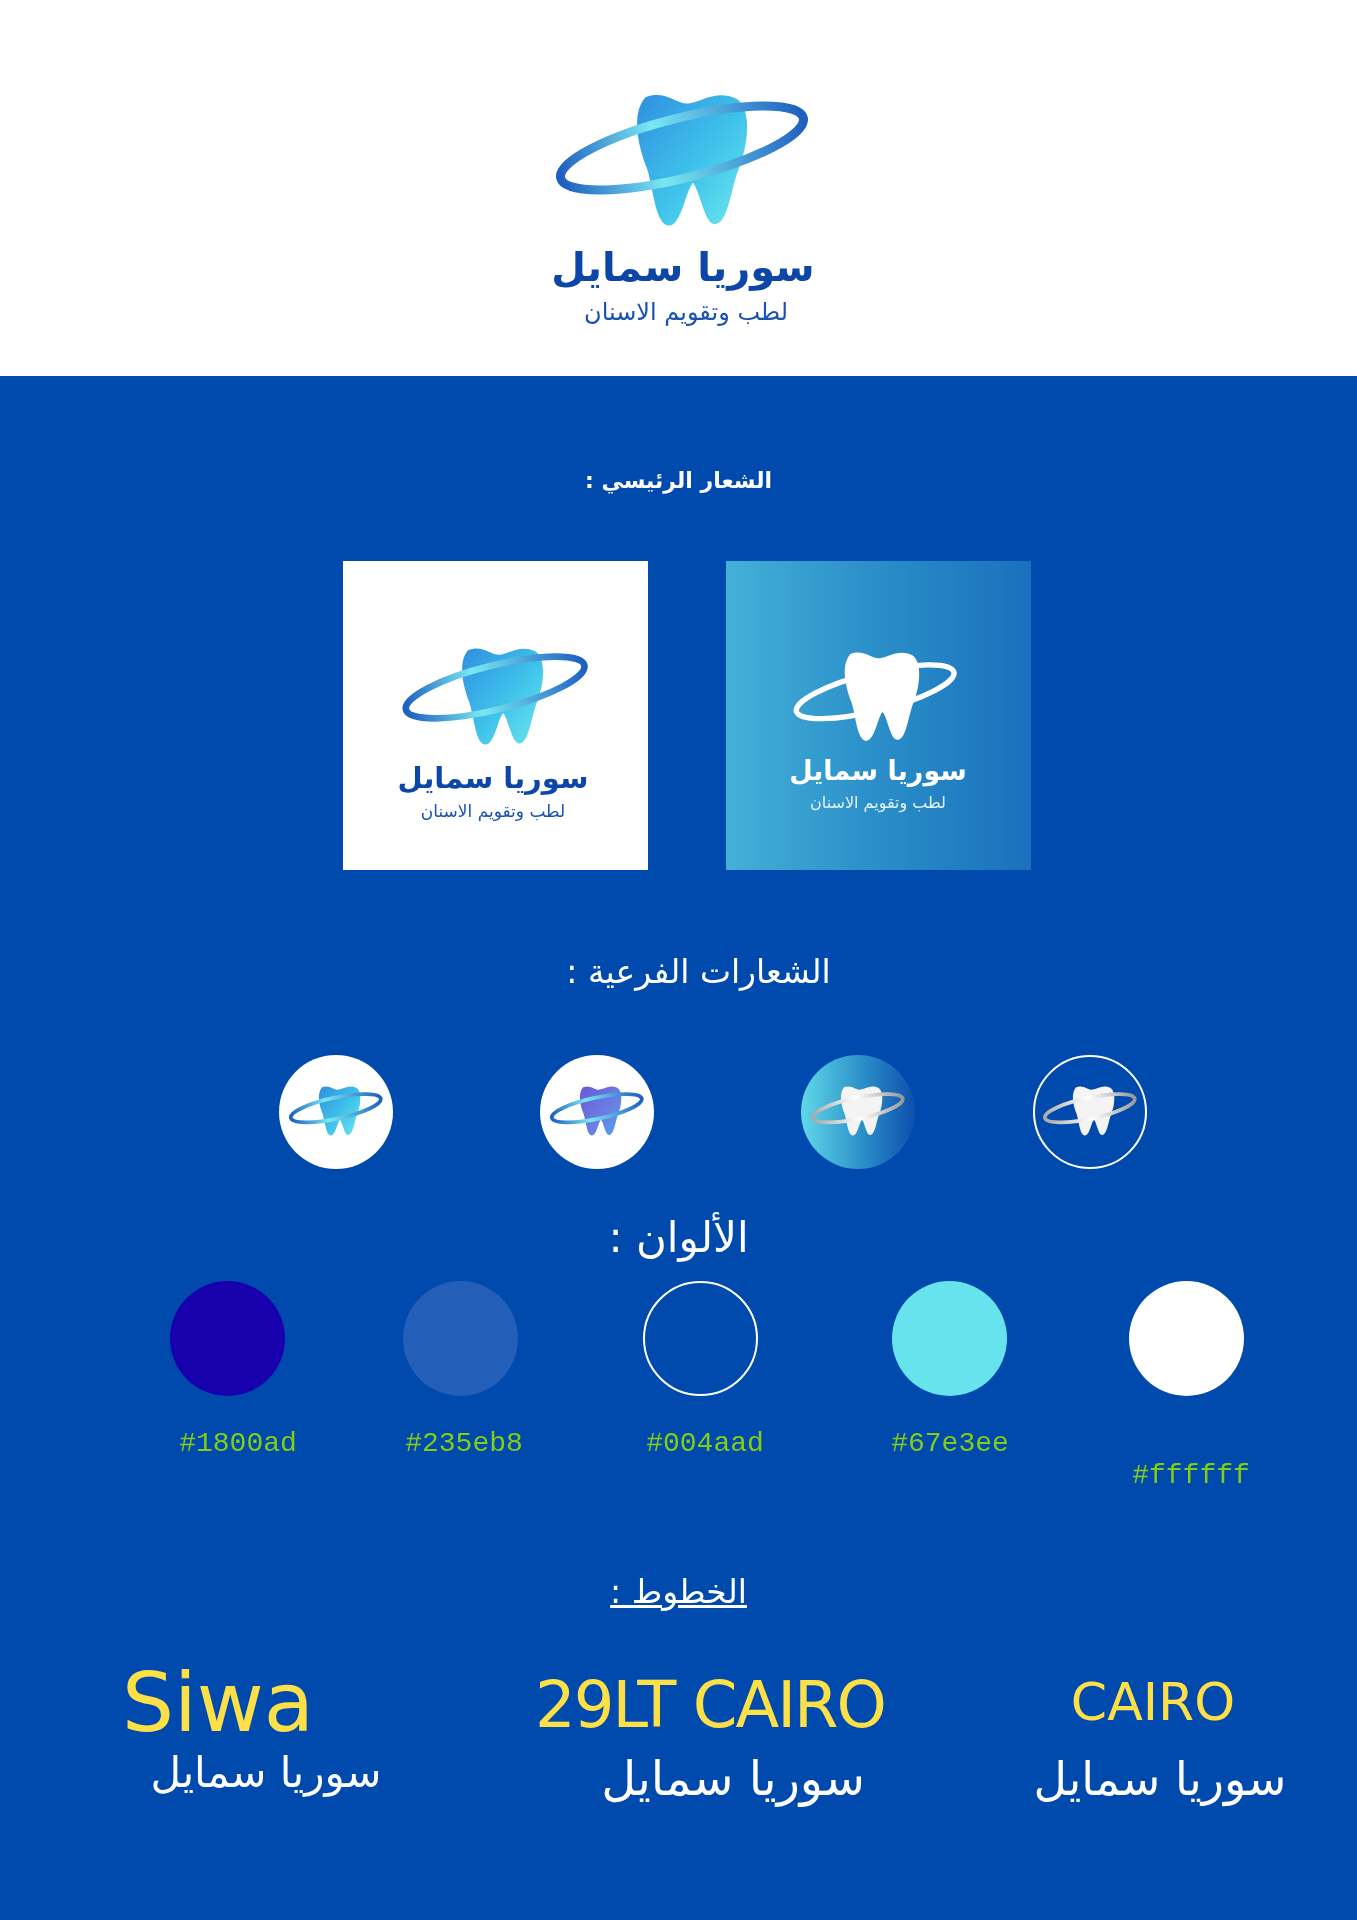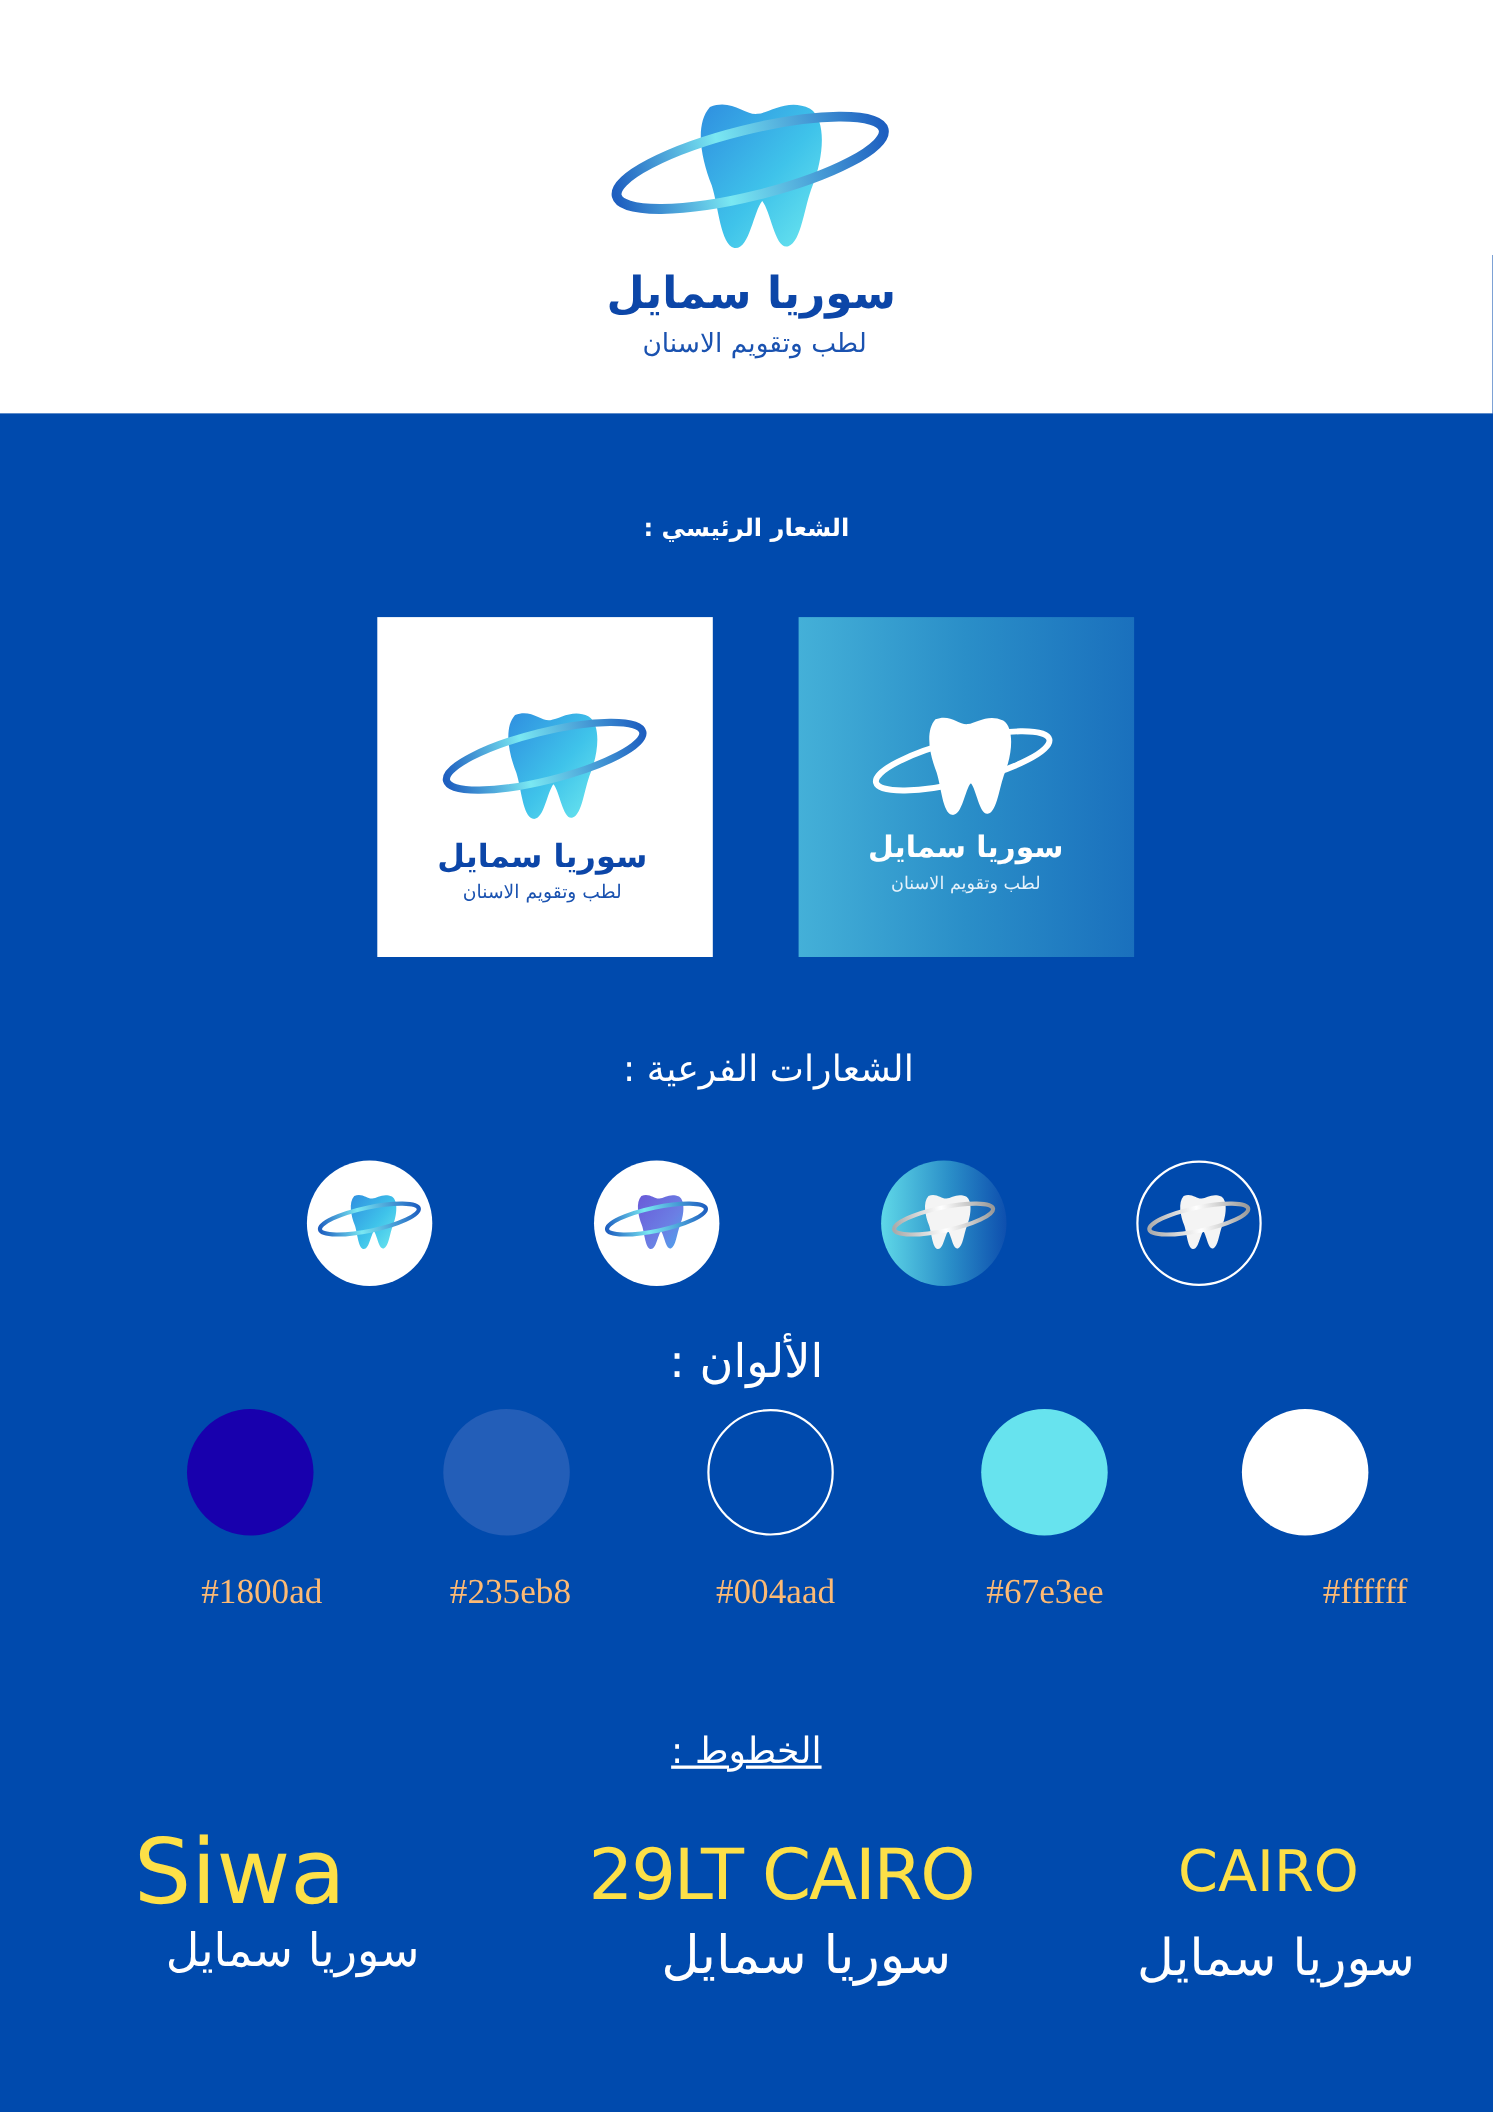--- a/index.html
+++ b/index.html
@@ -20,21 +20,21 @@
   .box-white { left: 343px; top: 561px; background: #ffffff; }
   .box-grad { left: 726px; top: 561px; background: linear-gradient(90deg, #44b0d8 0%, #2a8ec8 50%, #1a70bd 100%); }
 
   .sub-circle { position: absolute; width: 114px; height: 114px; border-radius: 50%; top: 1055px; display: flex; align-items: center; justify-content: center; }
   .sc1 { left: 279px; background: #ffffff; }
   .sc2 { left: 540px; background: #ffffff; }
   .sc3 { left: 801px; background: linear-gradient(90deg, #5fd8e8 0%, #2a8ec8 55%, #0e4fae 100%); }
   .sc4 { left: 1033px; background: transparent; border: 2px solid #ffffff; }
 
   .swatch { position: absolute; width: 115px; height: 115px; border-radius: 50%; top: 1281px; }
-  .swatch-label { position: absolute; top: 1428px; color: #fdba74; font-family: Liberation Serif, serif; font-size: 32px; white-space: nowrap; transform: translateX(-50%); }
+  .swatch-label { position: absolute; top: 1428px; color: #84cc16; font-family: Liberation Mono, monospace; font-size: 28px; white-space: nowrap; transform: translateX(-50%); }
 
   .font-sample-latin { position: absolute; color: #fde047; white-space: nowrap; transform: translateX(-50%); font-family: "DejaVu Sans", sans-serif; }
   .font-sample-ar { position: absolute; color: #ffffff; white-space: nowrap; direction: rtl; transform: translateX(-50%); font-family: "DejaVu Sans", sans-serif; }
 </style>
 </head>
 <body>
 
 <svg width="0" height="0" style="position:absolute">
   <defs>
     <linearGradient id="toothGrad" x1="0" y1="0" x2="1" y2="1">
@@ -128,21 +128,21 @@
 <div class="swatch" style="left:170px; background:#1800ad;"></div>
 <div class="swatch" style="left:403px; background:#235eb8;"></div>
 <div class="swatch" style="left:643px; background:#004aad; border:2px solid #ffffff;"></div>
 <div class="swatch" style="left:892px; background:#67e3ee;"></div>
 <div class="swatch" style="left:1129px; background:#ffffff;"></div>
 
 <div class="swatch-label" style="left:238px;">#1800ad</div>
 <div class="swatch-label" style="left:464px;">#235eb8</div>
 <div class="swatch-label" style="left:705px;">#004aad</div>
 <div class="swatch-label" style="left:950px;">#67e3ee</div>
-<div class="swatch-label" style="left:1241px;">#ffffff</div>
+<div class="swatch-label" style="left:1191px;margin-top:32px;">#ffffff</div>
 
 <div class="section-title" style="top:1572px; font-size:33px;text-decoration:underline;">الخطوط :</div>
 
 <div class="font-sample-latin" style="left:218px; top:1655px; font-size:82px;">Siwa</div>
 <div class="font-sample-ar" style="left:266px; top:1748px; font-size:42px;">سوريا سمايل</div>
 
 <div class="font-sample-latin" style="left:710px; top:1668px; font-size:64px; letter-spacing:-2px;">29LT CAIRO</div>
 <div class="font-sample-ar" style="left:733px; top:1750px; font-size:48px;">سوريا سمايل</div>
 
 <div class="font-sample-latin" style="left:1153px; top:1672px; font-size:52px;">CAIRO</div>

